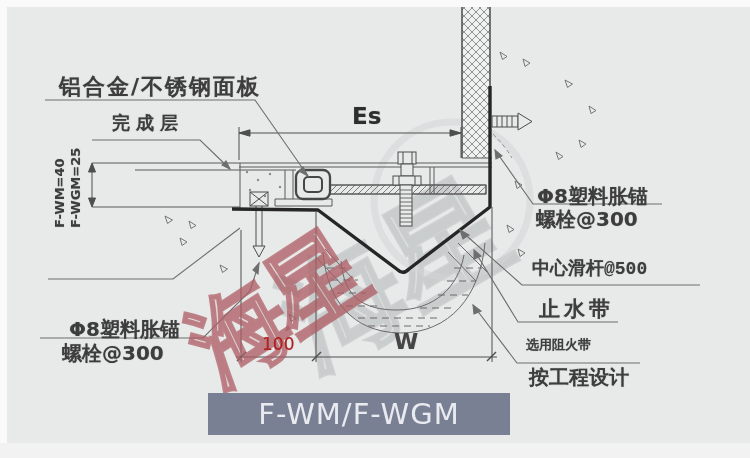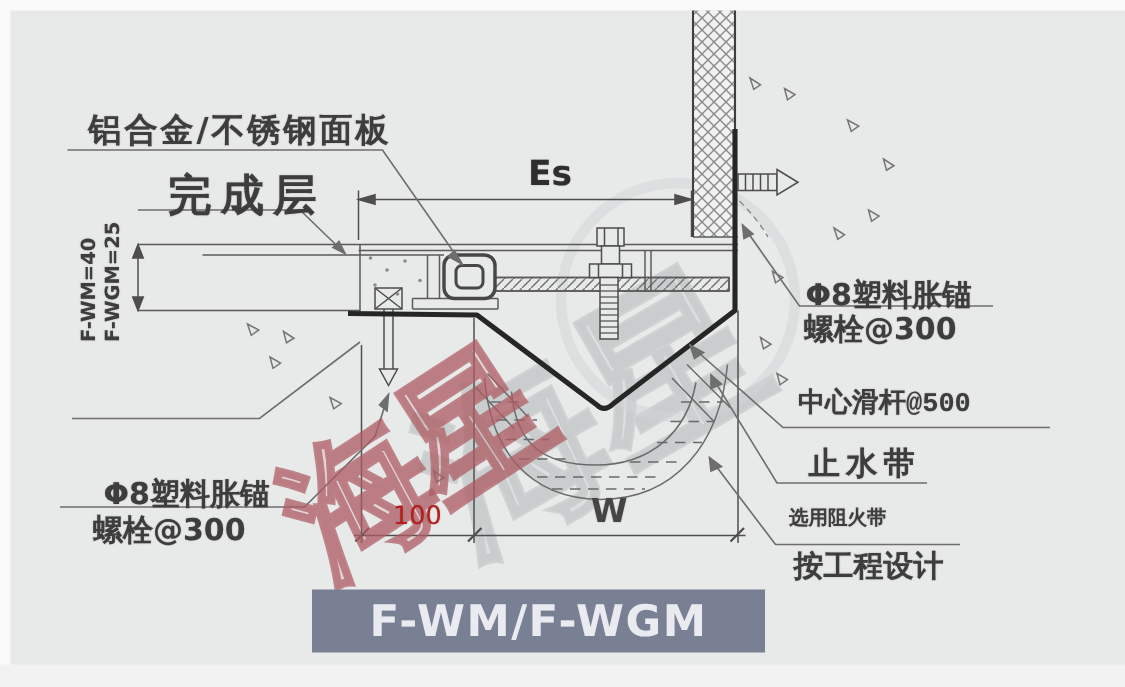--- a/index.html
+++ b/index.html
@@ -16,21 +16,21 @@
            transform:rotate(-30deg);font-size:118px;font-weight:bold;line-height:1;
            color:rgba(170,173,175,0.16);-webkit-text-stroke:3px rgba(186,189,191,0.55);
            pointer-events:none;}
   .wm-red{position:absolute;left:195px;top:240px;width:240px;height:150px;
           transform:rotate(-33deg);font-size:96px;font-weight:bold;line-height:1;
           letter-spacing:-6px;
           color:rgba(186,104,110,0.15);-webkit-text-stroke:2.5px rgba(172,92,99,0.72);
           pointer-events:none;}
   .titlebar{position:absolute;left:208px;top:393px;width:302px;height:42px;
             background:#7a8094;display:flex;align-items:center;justify-content:center;
-            color:#e9ebf0;font-size:29px;font-weight:bold;letter-spacing:1px;}
+            color:#e9ebf0;font-size:29px;font-weight:normal;letter-spacing:1px;}
 </style>
 </head>
 <body>
 
 <div id="stage">
   <div class="edge-top"></div>
   <div class="edge-left"></div>
   <div class="edge-bottom"></div>
 
   <div class="wm-gray cjk">海星</div>
@@ -209,21 +209,21 @@
           <circle cx="250" cy="190" r="1.2"></circle>
         <circle cx="280" cy="187" r="1.2"></circle>
           <circle cx="265" cy="196" r="1.2"></circle>
       </g>
     </g>
   </svg>
 
   <div class="wm-red cjk">海星</div>
 
   <div class="lbl cjk" style="left:45px;top:72px;font-size:22px;letter-spacing:2px;margin-left:14px;">铝合金/不锈钢面板</div>
-  <div class="lbl cjk" style="left:112px;top:111px;font-size:29px;letter-spacing:6px;">完成层</div>
+  <div class="lbl cjk" style="left:112px;top:111px;font-size:18px;letter-spacing:6px;">完成层</div>
 
   <div class="lbl" style="left:52px;top:228px;font-size:13px;transform:rotate(-90deg);transform-origin:0 0;">F-WM=40</div>
   <div class="lbl" style="left:68px;top:228px;font-size:13px;transform:rotate(-90deg);transform-origin:0 0;">F-WGM=25</div>
 
   <div class="lbl cjk" style="left:69px;top:316px;font-size:20px;">Φ8塑料胀锚</div>
   <div class="lbl cjk" style="left:62px;top:340px;font-size:20px;">螺栓@300</div>
 
   <div class="lbl" style="left:352px;top:103px;font-size:23px;color:#2e2e2e;">Es</div>
   <div class="lbl" style="left:262px;top:334px;font-size:17px;font-weight:normal;color:#b91c1c;">100</div>
   <div class="lbl" style="left:394px;top:329px;font-size:22px;color:#454545;">W</div>

